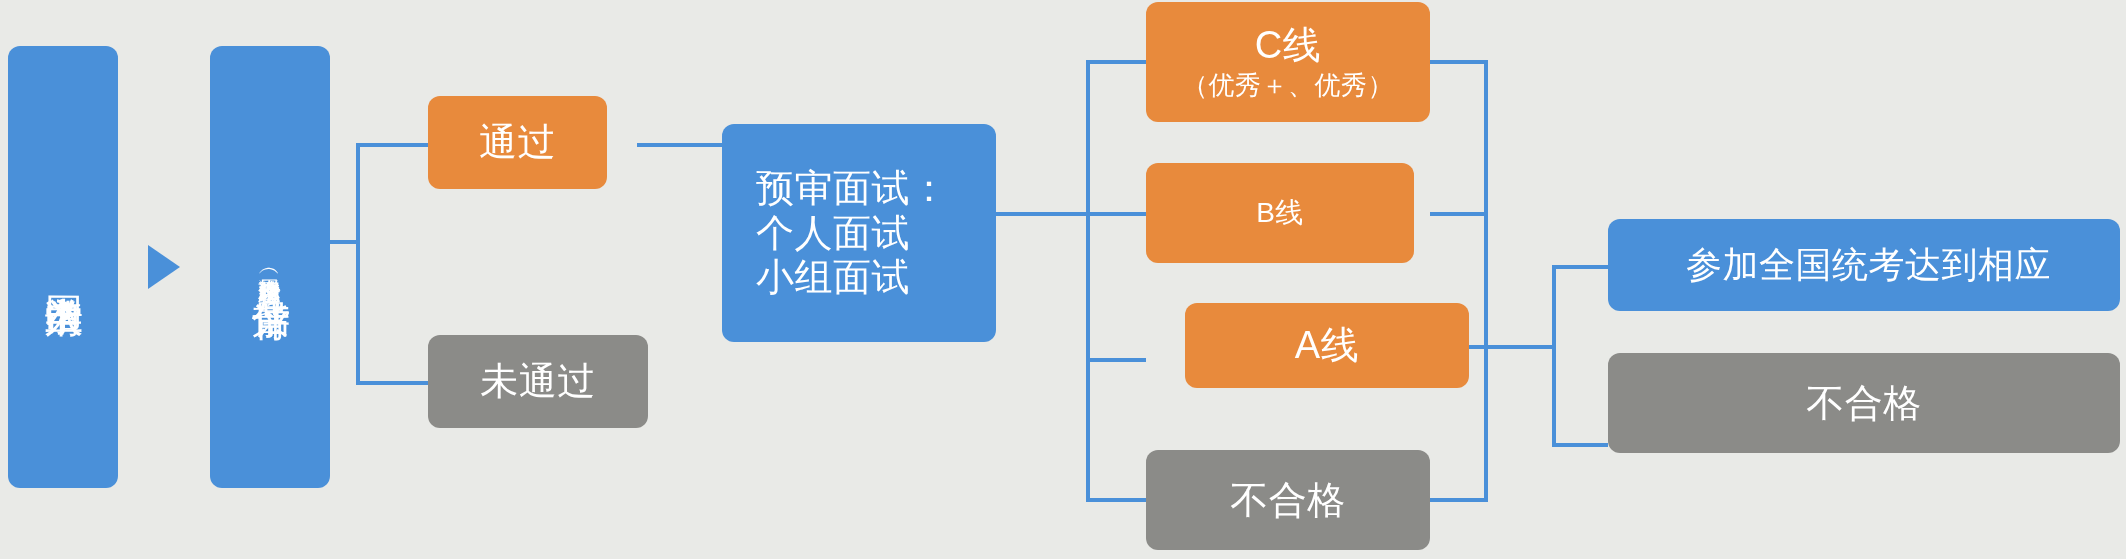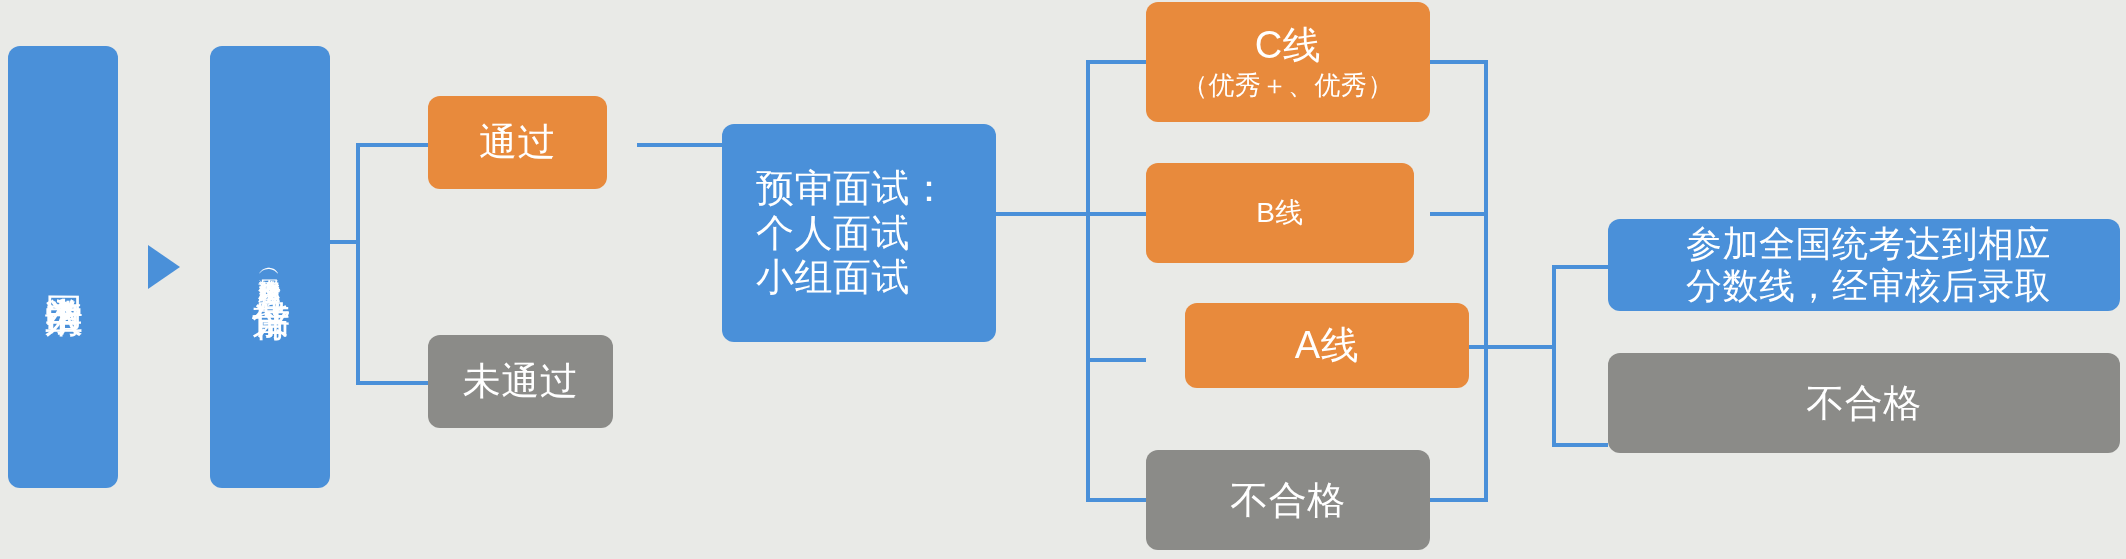--- a/index.html
+++ b/index.html
@@ -105,21 +105,21 @@
     <div class="vtext" style="gap:4px;">
       <span class="vcol" style="font-size:22px;">（含思想政治理论考核）</span>
       <span class="vcol" style="font-size:38px;">背景评估</span>
     </div>
   </div>
 
   <div class="node orange" style="left:428px; top:96px; width:179px; height:93px; font-size:38px;">
     <span>通过</span>
   </div>
 
-  <div class="node gray" style="left:428px; top:335px; width:185px; height:93px; font-size:38px;">
+  <div class="node gray" style="left:428px; top:335px; width:220px; height:93px; font-size:38px;">
     <span>未通过</span>
   </div>
 
   <div class="node orange" style="left:1146px; top:2px; width:284px; height:120px;">
     <span style="font-size:38px;">C线</span>
     <span class="sub" style="font-size:26px; margin-top:2px;">（优秀＋、优秀）</span>
   </div>
 
   <div class="node blue" style="left:722px; top:124px; width:274px; height:218px; font-size:38px; align-items:flex-start; padding-left:34px;">
     <span>预审面试：</span>
@@ -134,20 +134,19 @@
   <div class="node orange" style="left:1185px; top:303px; width:284px; height:85px; font-size:38px;">
     <span>A线</span>
   </div>
 
   <div class="node gray" style="left:1146px; top:450px; width:284px; height:100px; font-size:38px;">
     <span>不合格</span>
   </div>
 
   <div class="node blue" style="left:1608px; top:219px; width:512px; height:92px; font-size:36px;padding-left:9px;">
     <span>参加全国统考达到相应</span>
-    <span>分数线，经审核后录取</span>
   </div>
 
   <div class="node gray" style="left:1608px; top:353px; width:512px; height:100px; font-size:38px;">
     <span>不合格</span>
   </div>
 
 </div>
 
 </body></html>

